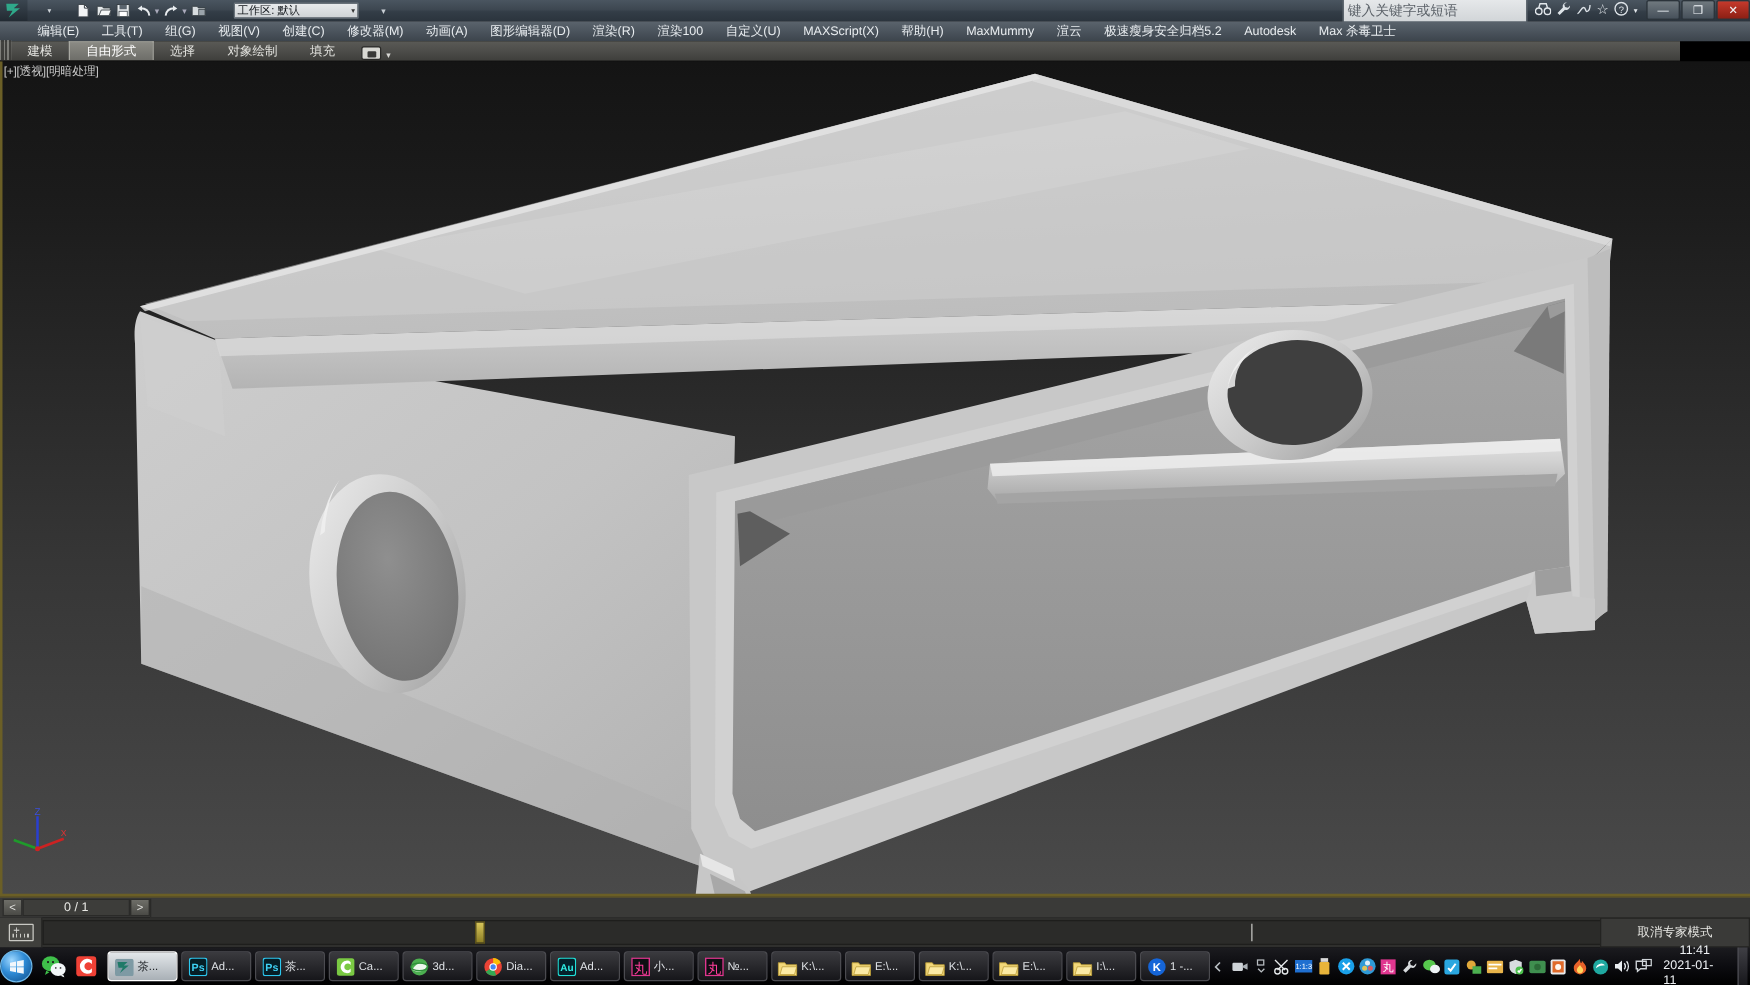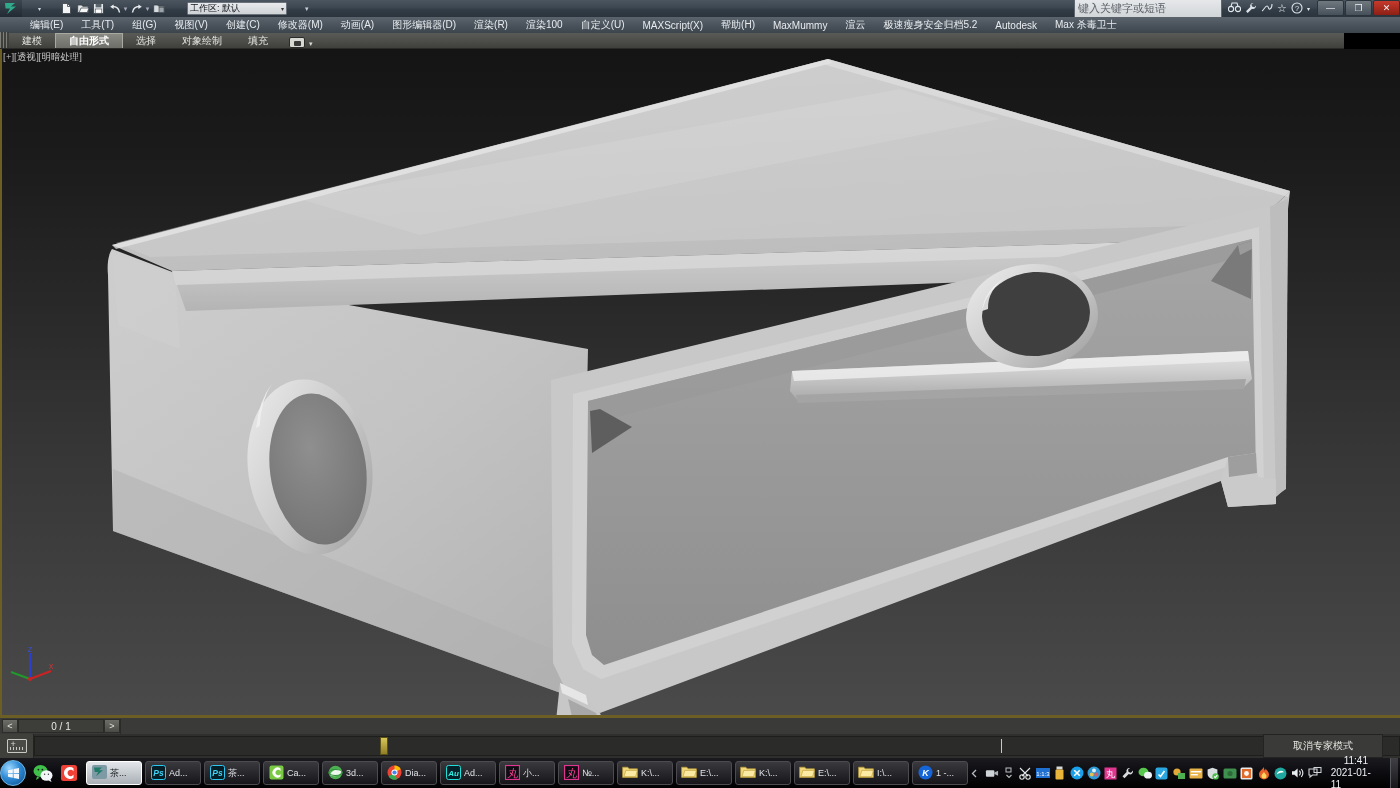--- a/index.html
+++ b/index.html
@@ -91,21 +91,20 @@
     opacity:.75;
   }
   .rib-tab {
     padding: 0 13px; height: 15px; display: flex; align-items: center;
     font-size: 10px; color: #e4e4e0;
   }
   .rib-tab.active {
     background: linear-gradient(180deg,#8a8a84,#6e6e69);
     border: 1px solid #a9a9a2; border-bottom: none;
     color: #fff;
-    font-weight: bold;
   }
   .rib-icon {
     margin-left: 8px; width: 16px; height: 11px; border-radius: 2px;
     background: #d9d9d4; border: 1px solid #2a2a28;
     position: relative;
   }
   .rib-icon::after {
     content:""; position:absolute; left:4px; top:3px; width:7px; height:5px;
     background:#3a3a38; border-radius:1px;
   }
@@ -113,21 +112,21 @@
 
   
   .viewport {
     position: absolute; left: 0; top: 49px; width: 1400px; height: 668px;
     background: linear-gradient(180deg, #141414 0%, #1c1c1c 18%, #363636 60%, #4a4a4a 100%);
     overflow: hidden;
   }
   .vp-label {
     position: absolute; left: 3px; top: 2px; z-index: 6;
     font-size: 9.5px; color: #c9c9c9; letter-spacing:-0.2px;
-    font-family: Liberation Serif, serif;
+    font-family: Liberation Sans, sans-serif;
   }
   .vp-border-l { position:absolute; left:0; top:0; bottom:0; width:2px; background:#6b5f26; z-index:7;}
   .vp-border-b { position:absolute; left:0; bottom:0; right:0; height:2px; background:#6b5f26; z-index:7;}
 
   
   .axis-gizmo { position: absolute; left: 8px; bottom: 28px; width: 46px; height: 44px; z-index: 6; }
 
   
   #model { position:absolute; left:0; top:0; width:1400px; height:668px; }
 
@@ -175,21 +174,21 @@
     flex: 1; position: relative; background: #2b2b29; border:1px solid #1e1e1c;
     margin: 2px 0 0 0; height: 20px;
   }
   .time-slider {
     position: absolute; left: 345px; top: 0px; width: 8px; height: 18px;
     background: linear-gradient(180deg,#d8c65a,#8e7f25);
     border: 1px solid #5c5218;
   }
   .time-tick { position:absolute; left: 966px; top: 2px; width:1px; height:14px; background:#c8c8c4;}
   .expert-btn {
-    position: absolute; right: 17px; top: 734px; width: 120px; height: 24px;
+    position: absolute; right: 0; top: 734px; width: 120px; height: 24px;
     background: #3a3a38; border: 1px solid #232321;
     display: flex; align-items: center; justify-content: center;
     font-size: 10px; color: #e6e6e2;
   }
 
   
   .taskbar {
     position: absolute; left: 0; top: 758px; width: 1400px; height: 30px;
     background: linear-gradient(180deg,#1b1b1f 0%,#0c0c10 50%,#000 100%);
     display: flex; align-items: center;
@@ -210,21 +209,21 @@
     height: 24px; min-width: 56px; max-width: 68px;
     background: linear-gradient(180deg,#3a3a3e,#16161a);
     border: 1px solid #4b4b50; border-radius: 3px;
     display: flex; align-items: center; gap: 3px; padding: 0 4px;
     font-size: 9px; color: #dfe2e6; overflow: hidden; white-space: nowrap;
   }
   .task.active {
     background: linear-gradient(180deg,#e3e7ea,#a9b0b6);
     border: 1px solid #fff; color: #14181c;
   }
-  .task .tico { width: 16px; height: 16px; flex: none; display:flex;align-items:flex-start;justify-content:center;font-style:italic;}
+  .task .tico { width: 16px; height: 16px; flex: none; display:flex;align-items:flex-end;justify-content:center;}
   .task .tlab { overflow:hidden; text-overflow:clip; }
   .tray {
     margin-left: auto; display: flex; align-items: center; gap: 3px;
     padding-right: 4px; height: 30px;
   }
   .tray-ico { width: 14px; height: 14px; display:flex;align-items:center;justify-content:center; }
   .clock {
     display: flex; flex-direction: column; align-items: center; justify-content: center;
     font-size: 10px; color: #eef1f4; line-height: 12px; padding: 0 6px; min-width: 62px;
   }

